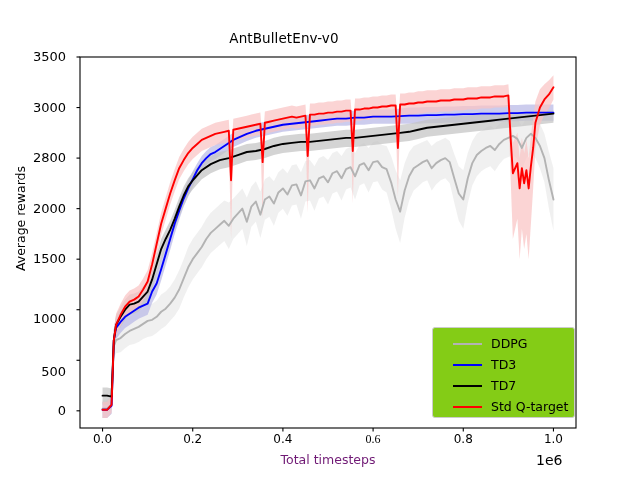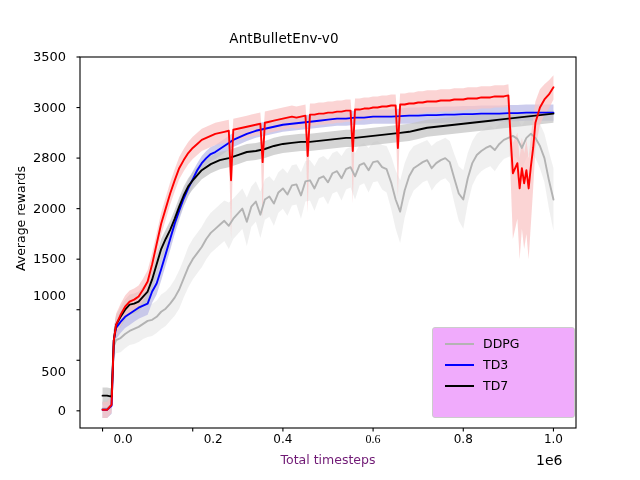--- a/index.html
+++ b/index.html
@@ -68,25 +68,25 @@
     margin-left: -30px;
     text-align: center;
     top: 432px;
     font-size: 12px;
     color: #000;
   }
   #legend {
     position: absolute;
     left: 432px; top: 327px;
     width: 143px; height: 91px;
-    background: #f0abfc;
+    background: #84cc16;
     border: 1px solid #cccccc;
     border-radius: 3px;
     box-sizing: border-box;
-    padding: 5px 0 0 4px;
+    padding: 5px 0 0 12px;
   }
   .legend-row {
     height: 21px;
     display: flex;
     align-items: center;
     padding-left: 8px;
   }
   .legend-swatch {
     width: 29px; height: 0;
     border-top-width: 2.4px;
@@ -107,30 +107,30 @@
 
   <div class="fig-title">AntBulletEnv-v0</div>
 
   <div class="ylabel">Average rewards</div>
   <div class="xlabel">Total timesteps</div>
   <div class="offset-label">1e6</div>
 
   <div class="ytick-wrap" id="ytick-wrap">
       <div class="ytl" style="top: 402.815px;">0</div>
       <div class="ytl" style="top: 352.27px; margin-top: 12px;">500</div>
-      <div class="ytl" style="top: 288px;">1000</div>
+      <div class="ytl" style="top: 311px;">1000</div>
       <div class="ytl" style="top: 251.18px;">1500</div>
       <div class="ytl" style="top: 200.635px;">2000</div>
       <div class="ytl" style="top: 150.09px;">2800</div>
       <div class="ytl" style="top: 99.545px;">3000</div>
       <div class="ytl" style="top: 49px;">3500</div>
     </div>
   <div id="xtick-wrap">
-      <div class="xtl" style="left: 102.545px; text-align: right;">0.0</div>
-      <div class="xtl" style="left: 192.727px; text-align: right;">0.2</div>
+      <div class="xtl" style="left: 102.545px;">0.0</div>
+      <div class="xtl" style="left: 192.727px;">0.2</div>
       <div class="xtl" style="left: 282.909px;">0.4</div>
       <div class="xtl" style="left: 373.091px; font-family: Liberation Serif, serif;">0.6</div>
       <div class="xtl" style="left: 463.273px;">0.8</div>
       <div class="xtl" style="left: 553.455px;">1.0</div>
     </div>
 
   <svg id="plot" width="640" height="480" style="position:absolute;left:0;top:0;">
       <rect x="80" y="57" width="496" height="371" fill="none" stroke="#000000" stroke-width="1.1"></rect>
       <line x1="80" y1="410.81471389645776" x2="76.5" y2="410.81471389645776" stroke="#000" stroke-width="1.1"></line>
       <line x1="80" y1="360.2697547683924" x2="76.5" y2="360.2697547683924" stroke="#000" stroke-width="1.1"></line>
@@ -169,15 +169,19 @@
         <span class="legend-text">DDPG</span>
       </div>
       <div class="legend-row">
         <div class="legend-swatch" style="border-top-color: rgb(0, 0, 255);"></div>
         <span class="legend-text">TD3</span>
       </div>
       <div class="legend-row">
         <div class="legend-swatch" style="border-top-color: rgb(0, 0, 0);"></div>
         <span class="legend-text">TD7</span>
       </div>
+      <div class="legend-row">
+        <div class="legend-swatch" style="border-top-color: rgb(255, 0, 0);"></div>
+        <span class="legend-text">Std Q-target</span>
+      </div>
     </div>
 
 </div>
 
 </body></html>

